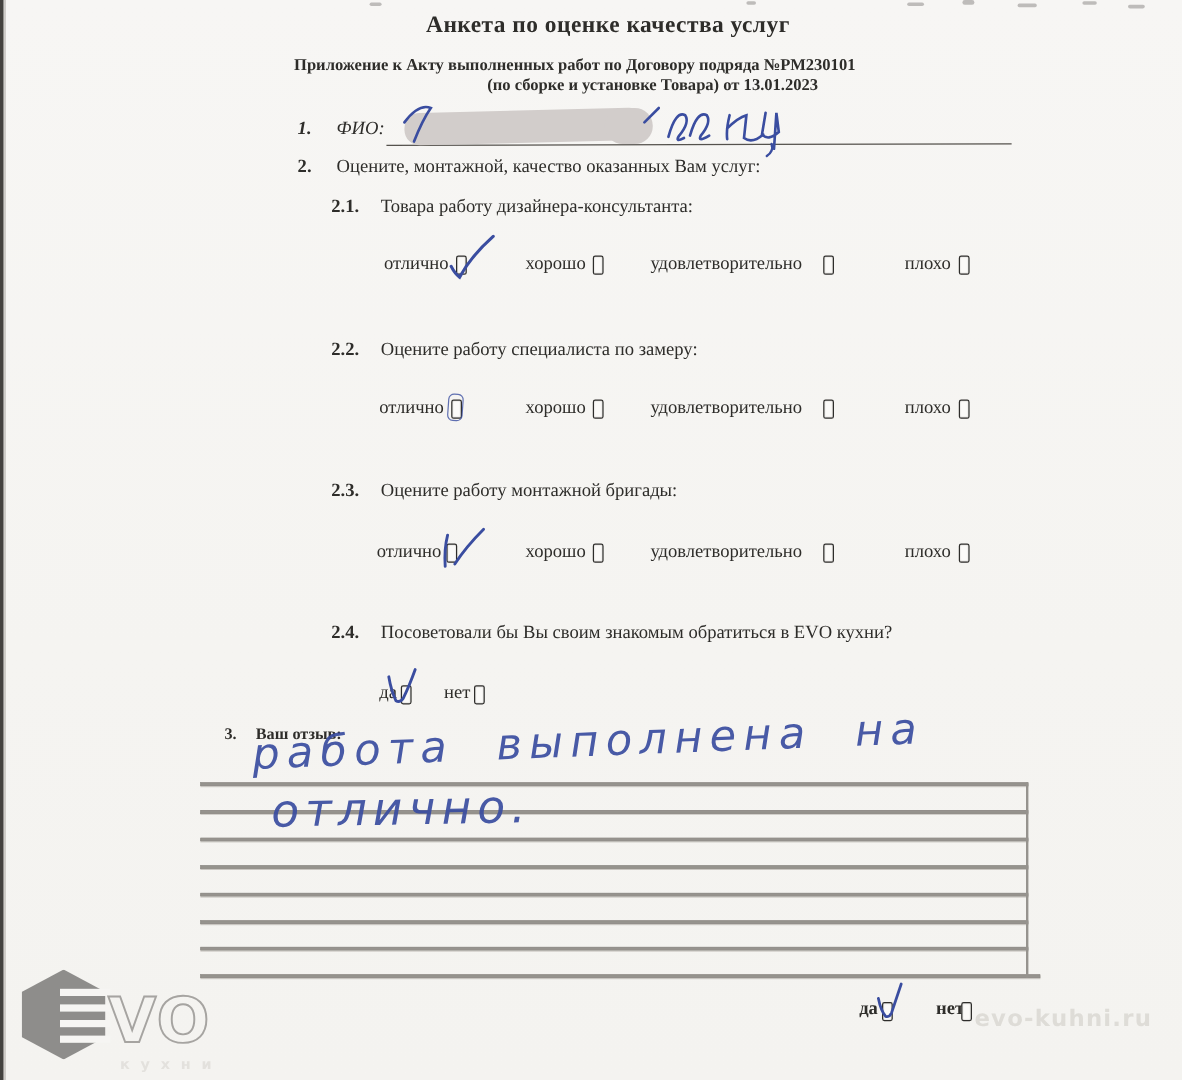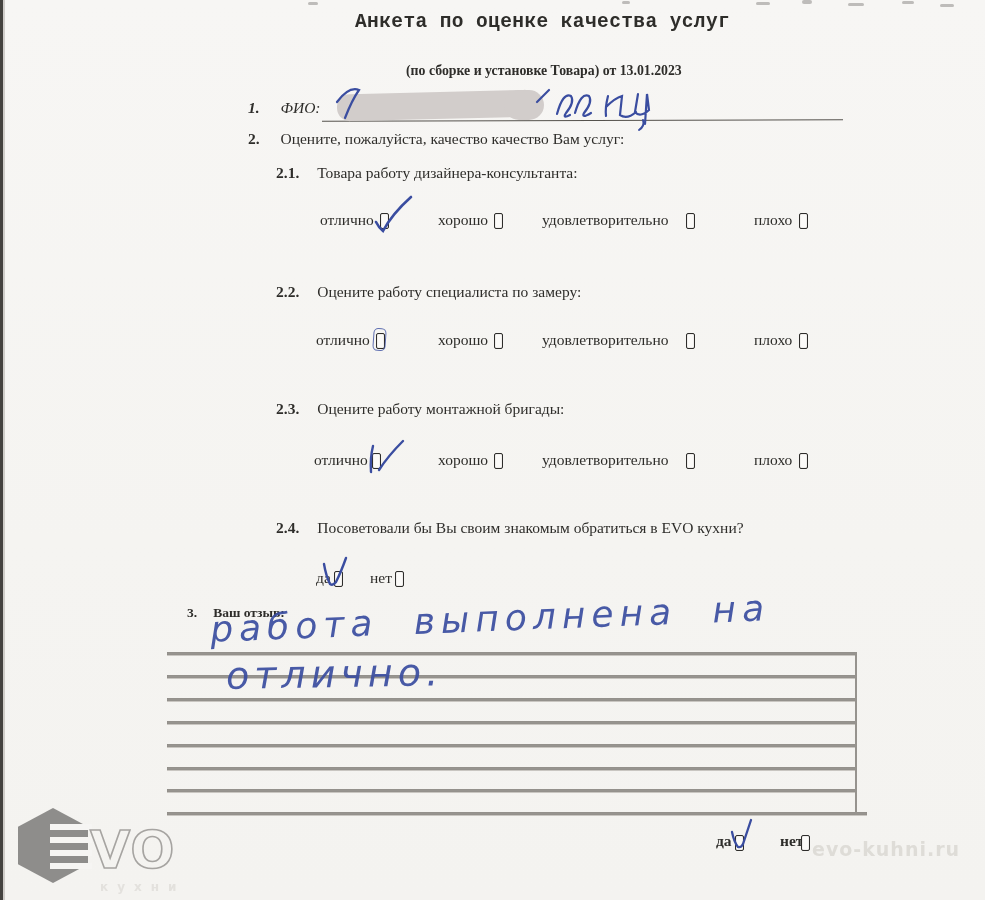--- a/index.html
+++ b/index.html
@@ -7,21 +7,21 @@
     position:relative;
     width:985px;height:900px;
     background:linear-gradient(180deg,#f7f6f4 0%,#f5f4f1 60%,#f4f3f0 100%);
     font-family:"Liberation Serif", serif;
     color:#2e2d2a;
     overflow:hidden;
   }
   .edge-left{position:absolute;left:0;top:0;width:3px;height:900px;background:#44423f;}
   .edge-left-soft{position:absolute;left:3px;top:0;width:2px;height:900px;background:#b5b2ae;opacity:.6;}
   .artifact{position:absolute;background:#8f8d8a;opacity:.55;border-radius:2px;}
-  .title{position:absolute;left:355px;top:11px;font-size:19.5px;font-weight:bold;letter-spacing:.4px;font-family:Liberation Mono, monospace;}
+  .title{position:absolute;left:355px;top:11px;font-size:19.5px;font-weight:bold;letter-spacing:.4px;}
   .sub1{position:absolute;left:245px;top:46px;font-size:13.8px;font-weight:bold;}
   .sub2{position:absolute;left:406px;top:63px;font-size:13.8px;font-weight:bold;text-align:right;}
   .num{font-weight:bold;}
   .bodytext{font-size:15.5px;}
   .row{position:absolute;white-space:nowrap;}
   .fio-underline{position:absolute;left:322px;top:103px;width:521px;height:17px;
     border-bottom:1.7px solid #55524d;transform:rotate(-.15deg);}
   .redact{position:absolute;left:337px;top:92px;width:200px;height:27px;background:#d2cdcb;
     border-radius:13px;transform:rotate(-1.4deg);}
   .redact-bump{position:absolute;left:504px;top:90px;width:40px;height:30px;background:#d2cdcb;border-radius:15px;}
@@ -63,40 +63,41 @@
   <div class="edge-left-soft"></div>
   <div class="artifact" style="left:308px;top:2px;width:10px;height:3px;"></div>
   <div class="artifact" style="left:622px;top:1px;width:8px;height:3px;"></div>
   <div class="artifact" style="left:756px;top:2px;width:14px;height:3px;"></div>
   <div class="artifact" style="left:802px;top:0;width:10px;height:4px;"></div>
   <div class="artifact" style="left:848px;top:3px;width:16px;height:3px;"></div>
   <div class="artifact" style="left:902px;top:1px;width:12px;height:3px;"></div>
   <div class="artifact" style="left:940px;top:4px;width:14px;height:3px;"></div>
 
   <div class="title">Анкета по оценке качества услуг</div>
+  <div class="sub1">Приложение к Акту выполненных работ по Договору подряда №РМ230101</div>
   <div class="sub2">(по сборке и установке Товара) от 13.01.2023</div>
 
   <div class="row bodytext" style="left:248px;top:99px;font-style:italic;">
     <span class="num">1.</span>
     <span style="margin-left:17px;">ФИО:</span>
   </div>
   <div class="fio-underline"></div>
   <div class="redact"></div>
   <div class="redact-bump"></div>
   <svg class="chk" style="left:325px;top:80px;" width="340" height="52">
     <path class="pen" stroke-width="2.2" d="M12,22 Q24,6 34,10 Q27,20 20,38"></path>
     <path class="pen" stroke-width="2.2" d="M212,22 L224,10"></path>
     <path class="pen" stroke-width="2.2" d="M232,34 Q238,12 246,16 Q250,22 241,33 Q237,39 245,35 M250,33 Q256,12 264,16 Q268,22 259,33 Q256,39 266,33"></path>
     <path class="pen" stroke-width="2.2" d="M283,16 Q280,28 281,36 M281,27 Q290,18 297,16 L295,35 Q302,40 311,32 M313,14 L310,32 Q315,38 324,30 L322,14 L320,44"></path>
     <path class="pen" stroke-width="2" d="M318,40 Q320,46 314,50"></path>
   </svg>
 
   <div class="row bodytext" style="left:248px;top:130px;">
     <span class="num">2.</span>
-    <span style="margin-left:17px;">Оцените, пожалуйста, качество качество Вам услуг:</span>
+    <span style="margin-left:17px;">Оцените, монтажной, качество оказанных Вам услуг:</span>
   </div>
 
   <div class="q-head" style="left:276px;top:164px;">
     <span class="qnum">2.1.</span><span>Товара работу дизайнера-консультанта:</span>
   </div>
   <div class="row" style="left:0;top:211px;height:26px;width:985px;">
     <span class="opt-label" style="left:320px;">отлично</span>
     <span class="cb" style="left:380px;top:2px;"></span>
     <span class="opt-label" style="left:438px;">хорошо</span>
     <span class="cb" style="left:494px;top:2px;"></span>

